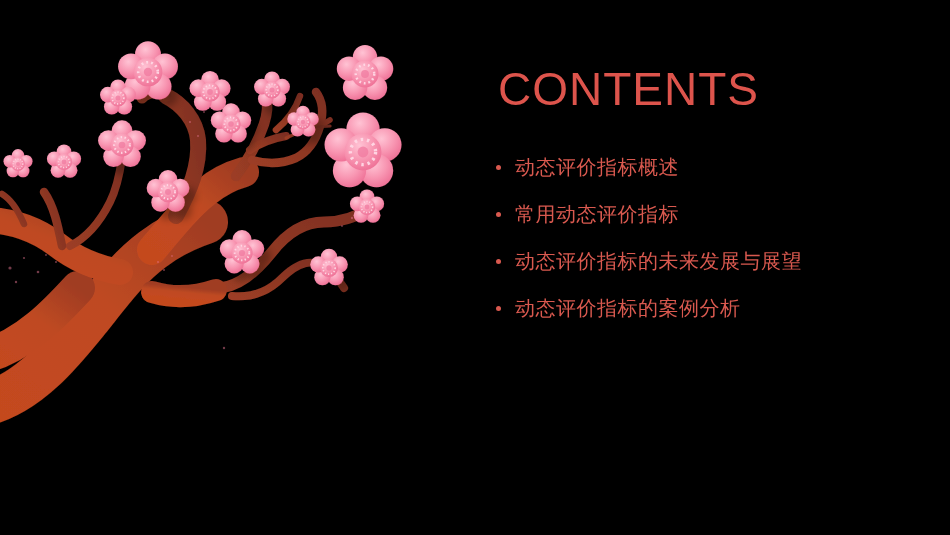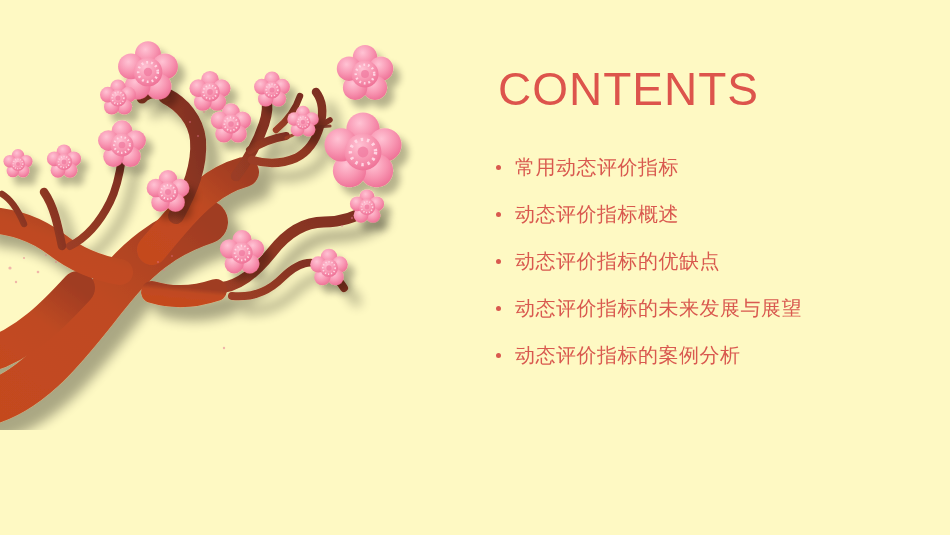--- a/index.html
+++ b/index.html
@@ -8,21 +8,21 @@
     padding: 0;
     background: #ffffff;
   }
   body {
     font-family: "Liberation Sans", "DejaVu Sans", sans-serif;
   }
   .slide {
     position: relative;
     width: 950px;
     height: 535px;
-    background: #fef9c3;
+    background: #000000;
     overflow: hidden;
   }
 
   
   .artwork {
     position: absolute;
     left: 0;
     top: 0;
     width: 440px;
     height: 430px;
@@ -231,29 +231,25 @@
     </svg>
   </div>
 
   <div class="content">
 
     <div class="page-title">CONTENTS</div>
 
     <ul class="toc-list">
       <li class="toc-item">
         <span class="bullet"></span>
+        <span class="toc-text">动态评价指标概述</span>
+      </li>
+      <li class="toc-item">
+        <span class="bullet"></span>
         <span class="toc-text">常用动态评价指标</span>
-      </li>
-      <li class="toc-item">
-        <span class="bullet"></span>
-        <span class="toc-text">动态评价指标概述</span>
-      </li>
-      <li class="toc-item">
-        <span class="bullet"></span>
-        <span class="toc-text">动态评价指标的优缺点</span>
       </li>
       <li class="toc-item">
         <span class="bullet"></span>
         <span class="toc-text">动态评价指标的未来发展与展望</span>
       </li>
       <li class="toc-item">
         <span class="bullet"></span>
         <span class="toc-text">动态评价指标的案例分析</span>
       </li>
     </ul>

